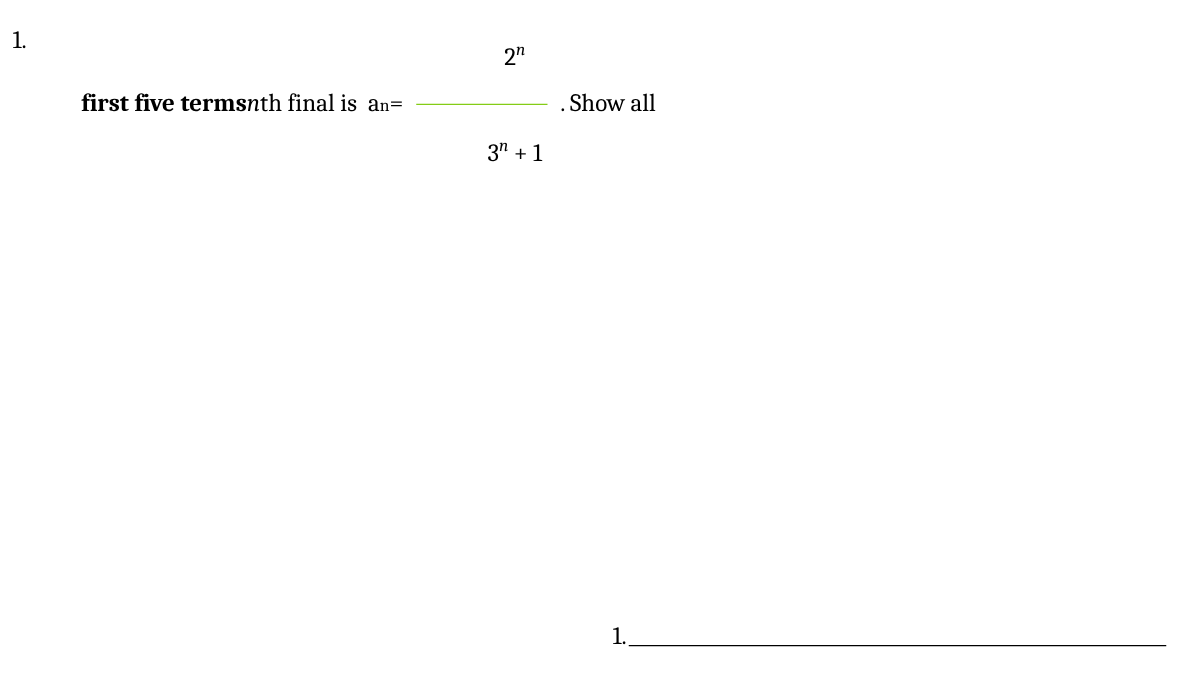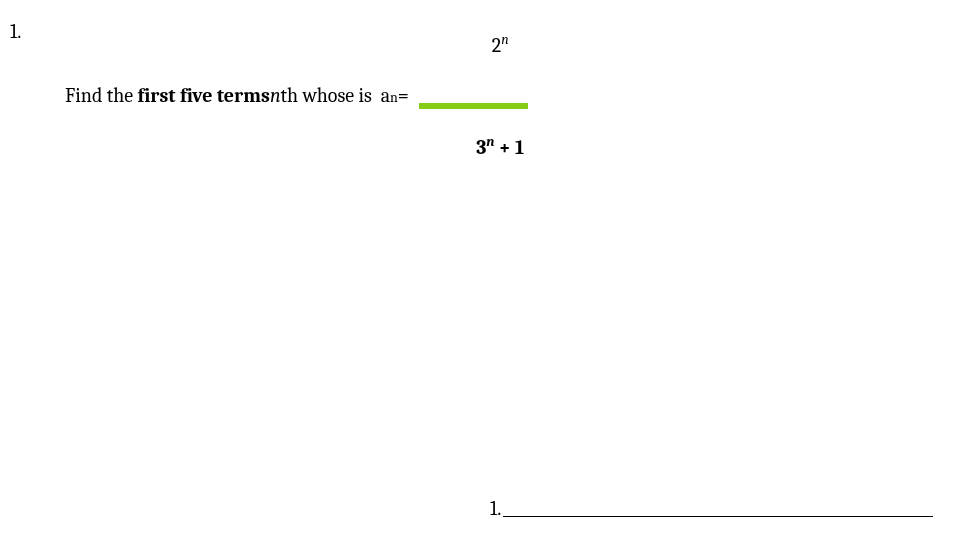--- a/index.html
+++ b/index.html
@@ -58,29 +58,27 @@
       font-style: italic;
     }
     .fraction {
       display: inline-flex;
       flex-direction: column;
       align-items: center;
       vertical-align: middle;
       margin: 0 6px;
       line-height: 1.2;
       font-size: 20px;
-      gap: 20px;
     }
     .fraction .num {
       padding: 0 4px 1px 4px;
     }
     .fraction .den {
-      border-top: 6px solid #84cc16;
+      border-top: 1px solid #84cc16;
       padding: 1px 4px 0 4px;
-      font-weight: bold;
     }
     .line2 {
       margin-top: 8px;
     }
     .answer-area {
       position: absolute;
       bottom: 25px;
       left: 490px;
       display: flex;
       align-items: flex-end;
@@ -97,34 +95,34 @@
     }
   </style>
 </head>
 <body>
 
 <div class="content">
   <div class="problem-row">
     <div class="number">1.</div>
     <div class="text-body">
       <div class="line1">
-        <span>Find the </span>
         <span class="bold">first five terms</span>
         <span class="italic">n</span>
-        <span>th whose is  a</span>
+        <span>th final is  a</span>
         <span class="sub">n</span>
         <span>= </span>
         <span class="fraction">
           <span class="num">
             <span>2</span><span class="sup">n</span>
           </span>
           <span class="den">
             <span>3</span><span class="sup">n</span><span> + 1</span>
           </span>
         </span>
+        <span> . Show all</span>
       </div>
     </div>
   </div>
 </div>
 
 <div class="answer-area">
   <span class="answer-label">1.</span>
   <span class="answer-line"></span>
 </div>
 

